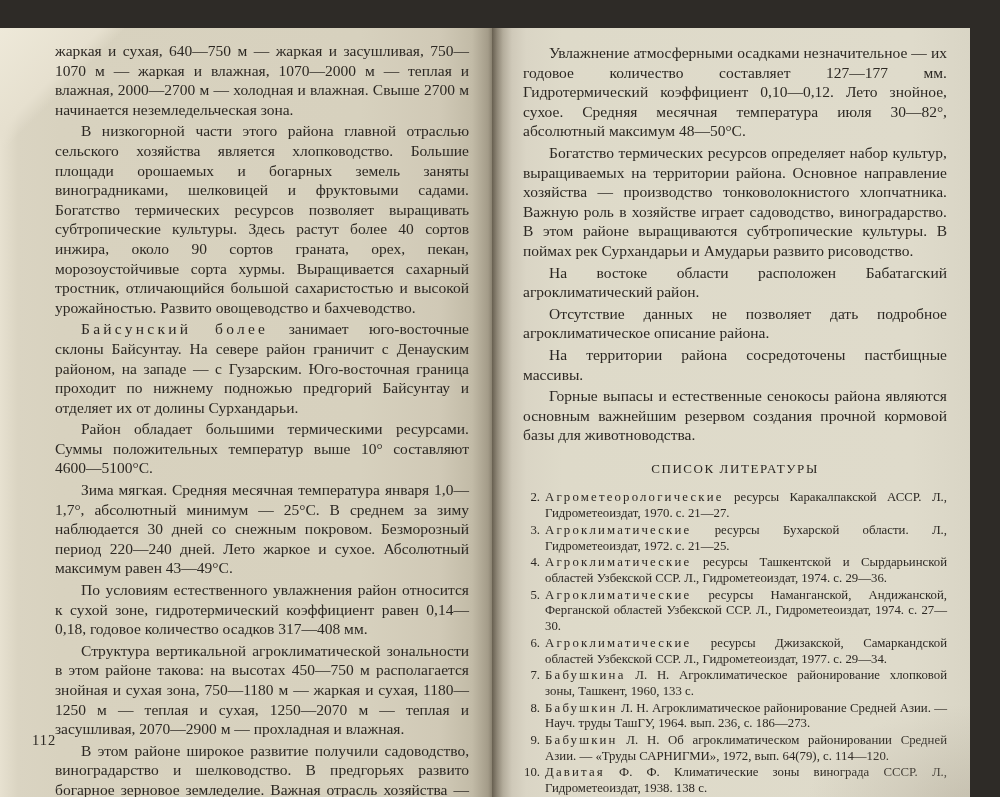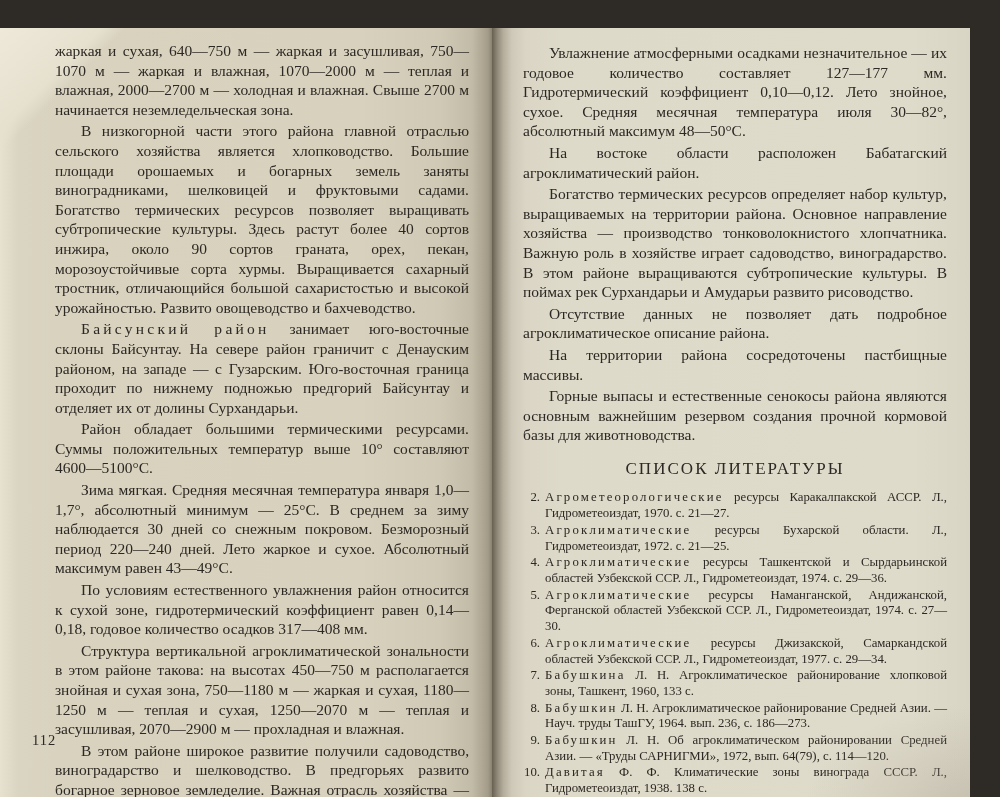--- a/index.html
+++ b/index.html
@@ -31,53 +31,53 @@
   }
   .text-col{position:absolute;text-align:justify;}
   .page-left .text-col{left:55px;top:13px;width:414px;font-size:15.5px;line-height:19.6px;}
   .page-right .text-col{left:31px;top:15px;width:424px;font-size:15.5px;line-height:19.6px;}
   p.para{margin:0 0 2px 0;text-indent:26px;}
   p.para.noindent{text-indent:0;}
   .lead{letter-spacing:0.21em;}
   .pagenum{position:absolute;left:32px;top:704px;font-size:14.5px;letter-spacing:1px;}
   .list-heading{
     margin:14px 0 12px 0;text-align:center;font-weight:normal;
-    font-size:17px;letter-spacing:0.12em;text-indent:0;
+    font-size:13px;letter-spacing:0.12em;text-indent:0;
   }
   ol.refs{list-style:none;margin:0;padding:0;font-size:12.8px;line-height:15.7px;}
   ol.refs li{margin:0 0 1px 0;padding-left:22px;text-indent:-22px;}
   .rnum{display:inline-block;width:17px;text-indent:0;text-align:right;margin-right:5px;}
   .rlead{letter-spacing:0.17em;}
 </style>
 </head>
 <body>
 
 <div class="book">
 
   <div class="page page-left">
     <div class="text-col">
       <p class="para noindent"><span>жаркая и сухая, 640—750 м — жаркая и засушливая, 750—1070 м — жаркая и влажная, 1070—2000 м — теплая и влажная, 2000—2700 м — холодная и влажная. Свыше 2700 м начинается неземледельческая зона.</span></p>
       <p class="para"><span>В низкогорной части этого района главной отраслью сельского хозяйства является хлопководство. Большие площади орошаемых и богарных земель заняты виноградниками, шелковицей и фруктовыми садами. Богатство термических ресурсов позволяет выращивать субтропические культуры. Здесь растут более 40 сортов инжира, около 90 сортов граната, орех, пекан, морозоустойчивые сорта хурмы. Выращивается сахарный тростник, отличающийся большой сахаристостью и высокой урожайностью. Развито овощеводство и бахчеводство.</span></p>
-      <p class="para"><span class="lead">Байсунский район</span><span> занимает юго-восточные склоны Байсунтау. На севере район граничит с Денауским районом, на западе — с Гузарским. Юго-восточная граница проходит по нижнему подножью предгорий Байсунтау и отделяет их от долины Сурхандарьи.</span></p>
+      <p class="para"><span class="lead">Байсунский более</span><span> занимает юго-восточные склоны Байсунтау. На севере район граничит с Денауским районом, на западе — с Гузарским. Юго-восточная граница проходит по нижнему подножью предгорий Байсунтау и отделяет их от долины Сурхандарьи.</span></p>
       <p class="para"><span>Район обладает большими термическими ресурсами. Суммы положительных температур выше 10° составляют 4600—5100°С.</span></p>
       <p class="para"><span>Зима мягкая. Средняя месячная температура января 1,0—1,7°, абсолютный минимум — 25°С. В среднем за зиму наблюдается 30 дней со снежным покровом. Безморозный период 220—240 дней. Лето жаркое и сухое. Абсолютный максимум равен 43—49°С.</span></p>
       <p class="para"><span>По условиям естественного увлажнения район относится к сухой зоне, гидротермический коэффициент равен 0,14—0,18, годовое количество осадков 317—408 мм.</span></p>
       <p class="para"><span>Структура вертикальной агроклиматической зональности в этом районе такова: на высотах 450—750 м располагается знойная и сухая зона, 750—1180 м — жаркая и сухая, 1180—1250 м — теплая и сухая, 1250—2070 м — теплая и засушливая, 2070—2900 м — прохладная и влажная.</span></p>
       <p class="para"><span>В этом районе широкое развитие получили садоводство, виноградарство и шелководство. В предгорьях развито богарное зерновое земледелие. Важная отрасль хозяйства — пастбищное животноводство.</span></p>
       <p class="para"><span class="lead">Сурхан-Шерабадский район,</span><span> расположенный на юге республики, занимает долину Сурхандарьи и низовья Шерабаддарьи.</span></p>
 
     </div>
     <div class="pagenum">112</div>
   </div>
 
   <div class="page page-right">
     <div class="text-col">
       <p class="para"><span>Увлажнение атмосферными осадками незначительное — их годовое количество составляет 127—177 мм. Гидротермический коэффициент 0,10—0,12. Лето знойное, сухое. Средняя месячная температура июля 30—82°, абсолютный максимум 48—50°С.</span></p>
+      <p class="para"><span>Богатство термических ресурсов определяет набор культур, выращиваемых на территории района. Основное направление хозяйства — производство тонковолокнистого хлопчатника. Важную роль в хозяйстве играет садоводство, виноградарство. В этом районе выращиваются субтропические культуры. В поймах рек Сурхандарьи и Амударьи развито рисоводство.</span></p>
       <p class="para"><span>На востоке области расположен Бабатагский агроклиматический район.</span></p>
-      <p class="para"><span>Богатство термических ресурсов определяет набор культур, выращиваемых на территории района. Основное направление хозяйства — производство тонковолокнистого хлопчатника. Важную роль в хозяйстве играет садоводство, виноградарство. В этом районе выращиваются субтропические культуры. В поймах рек Сурхандарьи и Амударьи развито рисоводство.</span></p>
       <p class="para"><span>Отсутствие данных не позволяет дать подробное агроклиматическое описание района.</span></p>
       <p class="para"><span>На территории района сосредоточены пастбищные массивы.</span></p>
       <p class="para"><span>Горные выпасы и естественные сенокосы района являются основным важнейшим резервом создания прочной кормовой базы для животноводства.</span></p>
 
       <h3 class="list-heading">СПИСОК ЛИТЕРАТУРЫ</h3>
 
       <ol class="refs">
         <li><span class="rnum">2.</span><span class="rlead">Агрометеорологические</span><span> ресурсы Каракалпакской АССР. Л., Гидрометеоиздат, 1970. с. 21—27.</span></li>
         <li><span class="rnum">3.</span><span class="rlead">Агроклиматические</span><span> ресурсы Бухарской области. Л., Гидрометеоиздат, 1972. с. 21—25.</span></li>
         <li><span class="rnum">4.</span><span class="rlead">Агроклиматические</span><span> ресурсы Ташкентской и Сырдарьинской областей Узбекской ССР. Л., Гидрометеоиздат, 1974. с. 29—36.</span></li>

